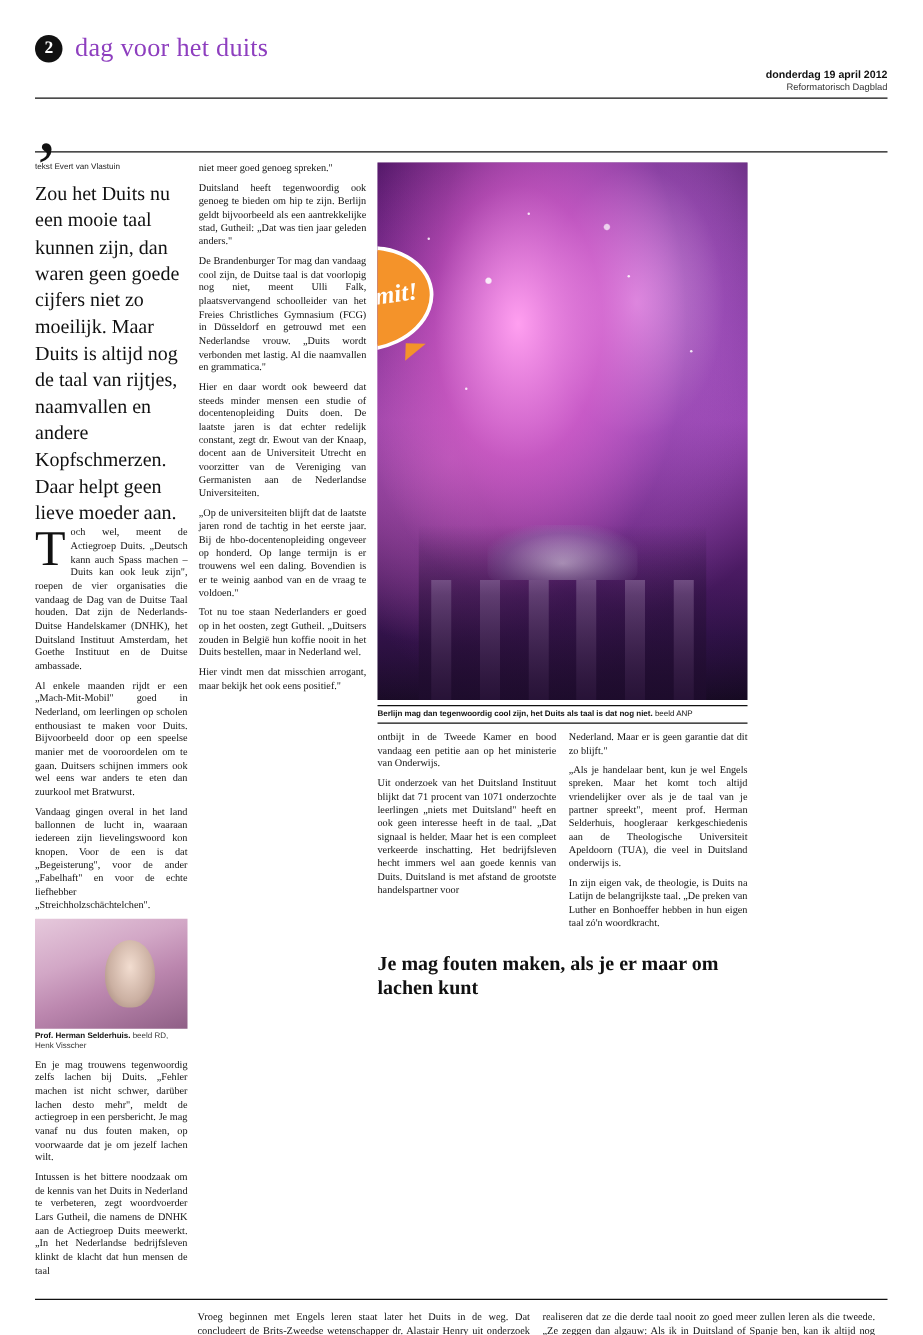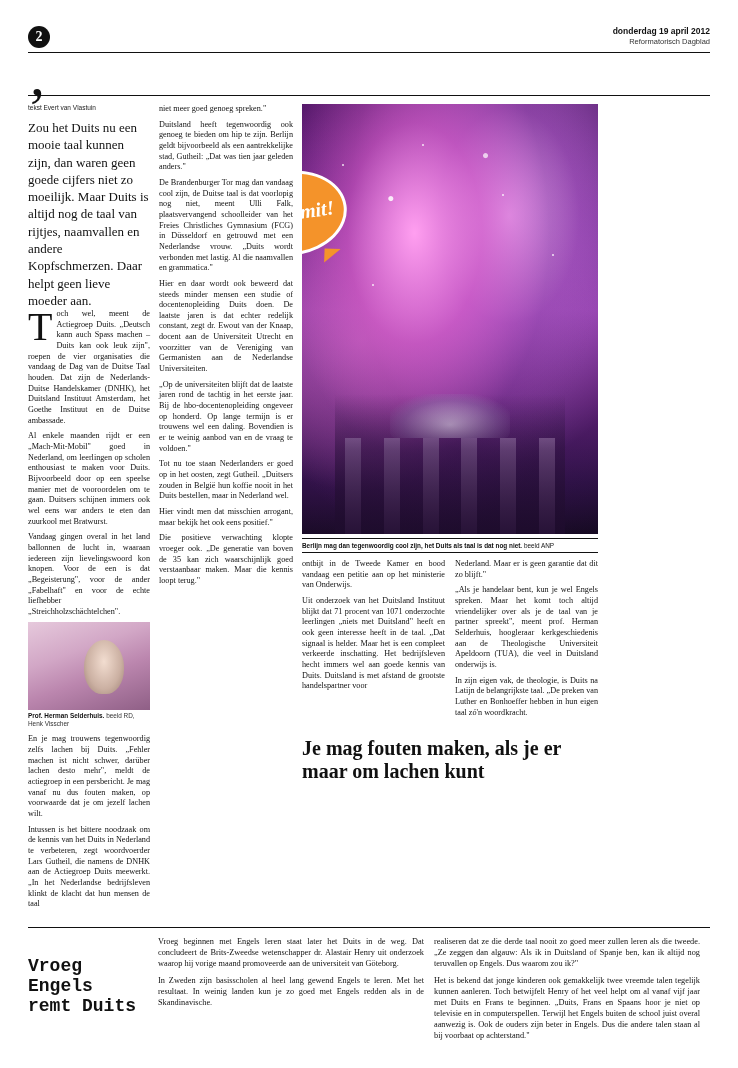--- a/index.html
+++ b/index.html
@@ -25,21 +25,21 @@
     background: #111; color: #fff;
     font-family: "Liberation Serif", serif;
     font-size: 14px; font-weight: bold;
     display: flex; align-items: center; justify-content: center;
     line-height: 1;
   }
   .section-title {
     font-family: "Liberation Serif", serif;
     font-size: 21px; color: #8e3fbf; letter-spacing: .2px;
   }
-  .masthead-right { text-align: right; line-height: 1.25; }
+  .masthead-right { text-align: right; line-height: 1.25; margin-top: 28px; }
   .masthead-date { font-size: 8.5px; font-weight: bold; color:#111; font-family:"Liberation Sans", sans-serif;}
   .masthead-paper { font-size: 7.5px; color:#333; font-family:"Liberation Sans", sans-serif;}
 
   .rule-top { border-bottom: 1.6px solid #111; margin-top: 4px; }
 
   .comma-mark {
     font-family: "Liberation Serif", serif;
     font-size: 60px; line-height: 0; color:#111;
     margin-left: 2px; margin-top: 22px; display:block; height: 20px;
   }
@@ -59,21 +59,21 @@
   
   .content { display: flex; gap: 9px; }
   .col { width: 134px; }
   .col.c1 { width: 122px; }
   .byline {
     font-family: "Liberation Sans", sans-serif;
     font-size: 6.5px; color: #222; margin-bottom: 8px;
   }
   .lead {
     font-family: "Liberation Serif", serif;
-    font-size: 13px; line-height: 1.33; color:#111;
+    font-size: 16px; line-height: 1.33; color:#111;
   }
   p.body {
     font-family: "Liberation Serif", serif;
     font-size: 8.2px; line-height: 1.30; text-align: justify;
     margin: 0 0 5px 0; hyphens: auto;
   }
   .dropcap-para { position: relative; }
   .dropcap {
     float: left; font-family:"Liberation Serif", serif;
     font-size: 40px; line-height: 0.78; padding: 2px 4px 0 0;
@@ -109,21 +109,21 @@
   .caption {
     font-family:"Liberation Sans", sans-serif;
     font-size: 6.4px; font-weight: bold; color:#111;
     border-top: 1px solid #111; border-bottom:1px solid #111;
     padding: 3px 0; margin-top: 4px;
   }
   .caption .credit { font-weight: normal; }
 
   .pullquote {
     font-family:"Liberation Serif", serif;
-    font-size: 20px; font-weight: bold; line-height: 1.15;
+    font-size: 16px; font-weight: bold; line-height: 1.15;
     margin-top: 14px;
   }
 
   
   .bubble {
     position: absolute; left: -62px; top: 70px;
     width: 104px; height: 78px; background: #f4932a; border-radius: 50%;
     display:flex; align-items:center; justify-content:center; text-align:center;
     transform: rotate(-8deg);
     box-shadow: 0 0 0 3px #fff;
@@ -174,20 +174,21 @@
   }
 </style>
 </head>
 <body>
 
 <div class="page">
 
   <div class="masthead">
     <div class="masthead-left">
       <div class="page-num-circle">2</div>
+      <div class="section-title">dag voor het duits</div>
     </div>
     <div class="masthead-right">
       <div class="masthead-date">donderdag 19 april 2012</div>
       <div class="masthead-paper">Reformatorisch Dagblad</div>
     </div>
   </div>
   <div class="rule-top"></div>
   <span class="comma-mark">,</span>
 
   <div class="rule-thin"></div>
@@ -215,21 +216,20 @@
     </div>
 
     <div class="col">
       <p class="body">niet meer goed genoeg spreken."</p>
       <p class="body">Duitsland heeft tegenwoordig ook genoeg te bieden om hip te zijn. Berlijn geldt bijvoorbeeld als een aantrekkelijke stad, Gutheil: „Dat was tien jaar geleden anders."</p>
       <p class="body">De Brandenburger Tor mag dan vandaag cool zijn, de Duitse taal is dat voorlopig nog niet, meent Ulli Falk, plaatsvervangend schoolleider van het Freies Christliches Gymnasium (FCG) in Düsseldorf en getrouwd met een Nederlandse vrouw. „Duits wordt verbonden met lastig. Al die naamvallen en grammatica."</p>
       <p class="body">Hier en daar wordt ook beweerd dat steeds minder mensen een studie of docentenopleiding Duits doen. De laatste jaren is dat echter redelijk constant, zegt dr. Ewout van der Knaap, docent aan de Universiteit Utrecht en voorzitter van de Vereniging van Germanisten aan de Nederlandse Universiteiten.</p>
       <p class="body">„Op de universiteiten blijft dat de laatste jaren rond de tachtig in het eerste jaar. Bij de hbo-docentenopleiding ongeveer op honderd. Op lange termijn is er trouwens wel een daling. Bovendien is er te weinig aanbod van en de vraag te voldoen."</p>
       <p class="body">Tot nu toe staan Nederlanders er goed op in het oosten, zegt Gutheil. „Duitsers zouden in België hun koffie nooit in het Duits bestellen, maar in Nederland wel.</p>
       <p class="body">Hier vindt men dat misschien arrogant, maar bekijk het ook eens positief."</p>
-      <p class="body">Die positieve verwachting klopte vroeger ook. „De generatie van boven de 35 kan zich waarschijnlijk goed verstaanbaar maken. Maar die kennis loopt terug."</p>
     </div>
 
     <div class="photo-wrap">
       <div class="photo">
         <div class="quadriga"></div>
         <div class="columns">
           <i></i>
             <i></i>
             <i></i>
             <i></i>

